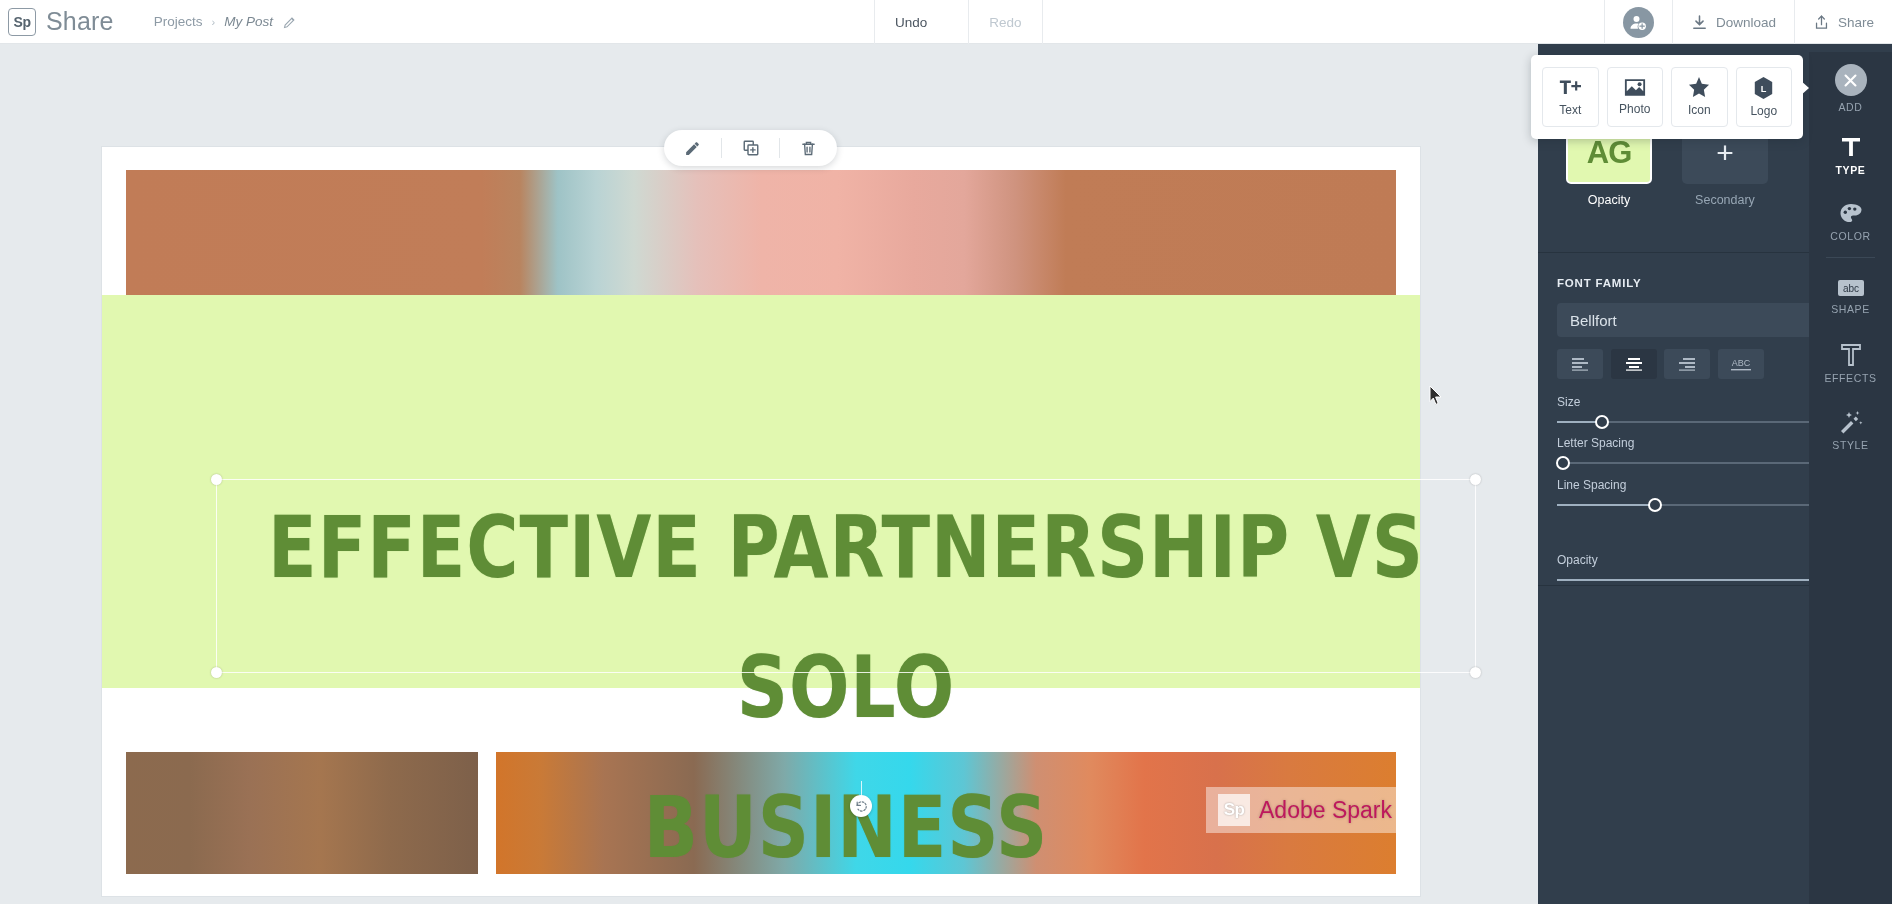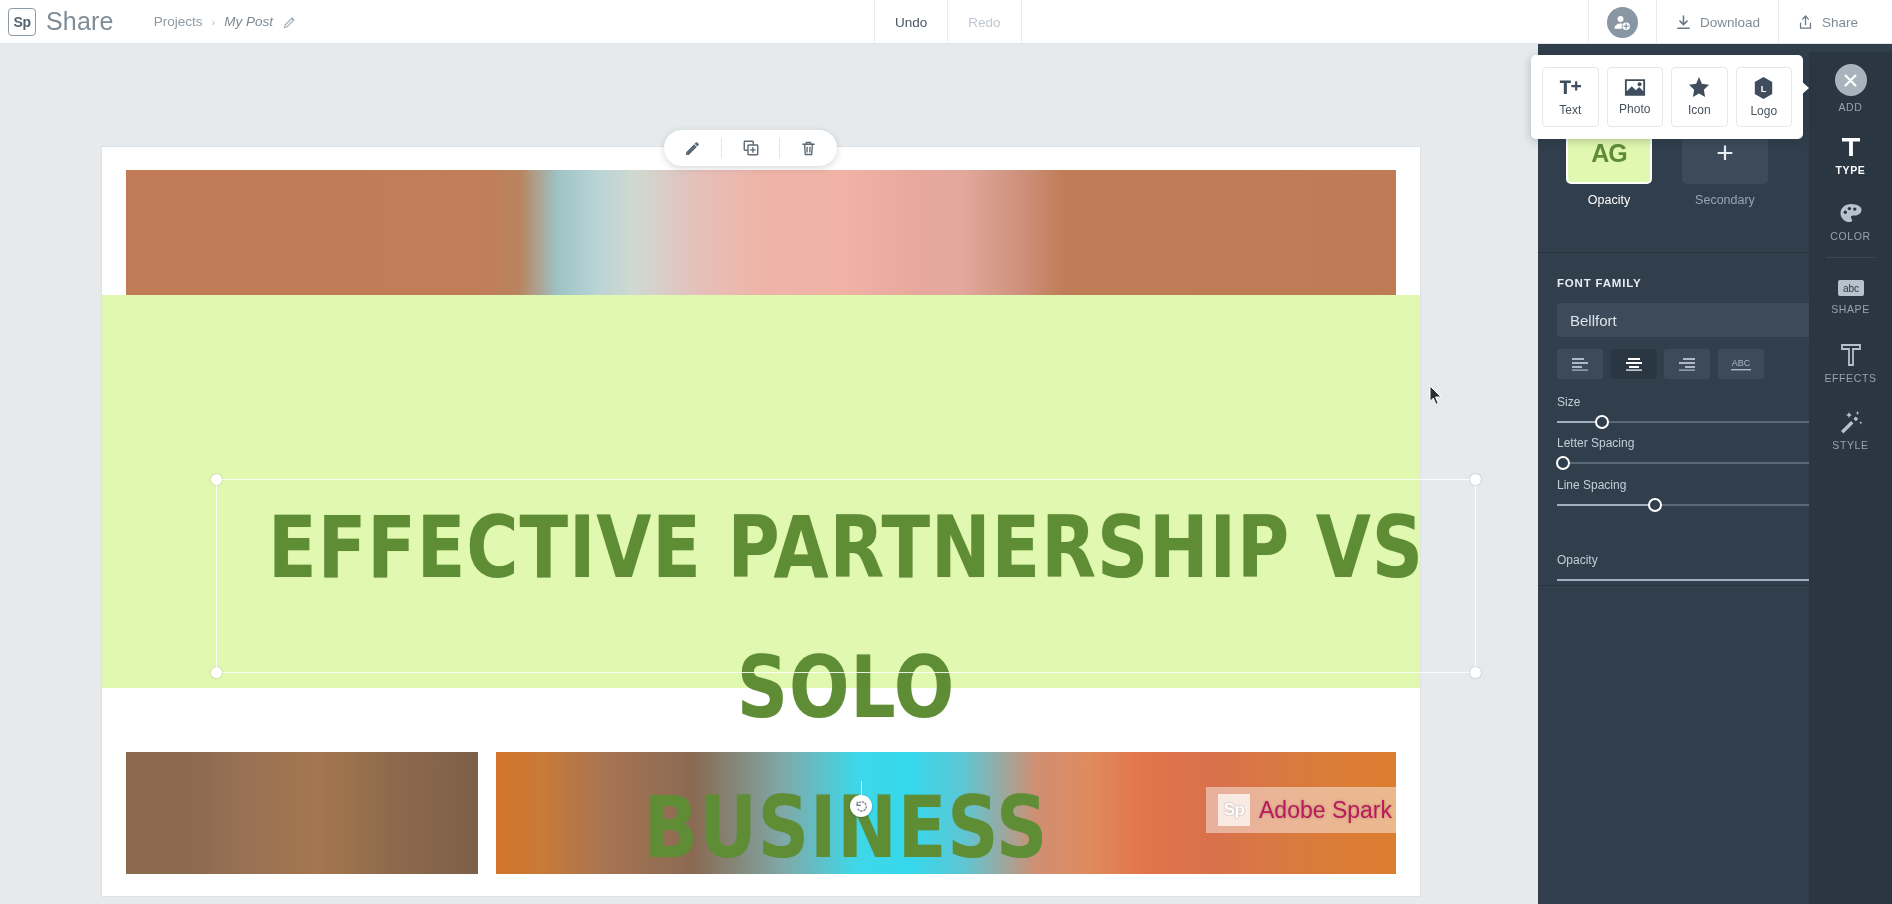--- a/index.html
+++ b/index.html
@@ -28,32 +28,32 @@
     letter-spacing: .2px;
   }
   .breadcrumb { margin-left: 40px; display: flex; align-items: center; gap: 9px; }
   .bc-link { font-size: 13.5px; color: #8d9aa5; }
   .bc-sep { font-size: 11px; color: #b6c0c8; }
   .bc-current { font-size: 13.5px; color: #7b8892; font-style: italic; }
   .bc-pencil { width: 14px; height: 14px; color: #9aa6b0; }
 
   .undoredo {
     position: absolute; left: 874px; top: 0; height: 44px;
-    display: flex; align-items: stretch;
+    display: flex; align-items: stretch; gap: 21px;
   }
   .ur-btn {
     display: flex; align-items: center; justify-content: center;
     padding: 0 20px; font-size: 13.5px; border-left: 1px solid #e8ebee;
   }
   .ur-btn:last-child { border-right: 1px solid #e8ebee; }
   .ur-undo { color: #4b5560; }
   .ur-redo { color: #bfc8d0; }
 
   .topright {
-    position: absolute; right: 16px; top: 0; height: 44px;
+    position: absolute; right: 0; top: 0; height: 44px;
     display: flex; align-items: stretch; justify-content: space-between;
   }
   .tr-cell {
     display: flex; align-items: center; justify-content: center; gap: 8px;
     padding: 0 18px; border-left: 1px solid #e8ebee;
     font-size: 13.5px; color: #7f8c96;
   }
   .avatar {
     width: 31px; height: 31px; border-radius: 50%;
     background: #8897a3; display: flex; align-items: center; justify-content: center;
@@ -172,21 +172,21 @@
   .swatch-row {
     position: absolute; left: 28px; top: 78px; display: flex; gap: 30px;
   }
   .swatch-wrap { width: 86px; text-align: center; }
   .swatch {
     width: 86px; height: 62px; border-radius: 5px;
     display: flex; align-items: center; justify-content: center;
   }
   .swatch-primary {
     background: #e1f8b0; border: 2px solid #ffffff;
-    color: #5f8d36; font-weight: 700; font-size: 25px;
+    color: #5f8d36; font-weight: 700; font-size: 31px;
     font-family: "Liberation Sans Narrow", "Liberation Sans", sans-serif;
     letter-spacing: -1px;
   }
   .swatch-secondary {
     background: #3c4a59; color: #e8edf2; font-size: 30px; font-weight: 300;
   }
   .swatch-label { margin-top: 9px; font-size: 12.5px; }
   .lbl-primary { color: #ffffff; }
   .lbl-secondary { color: #97a6b4; }
 

